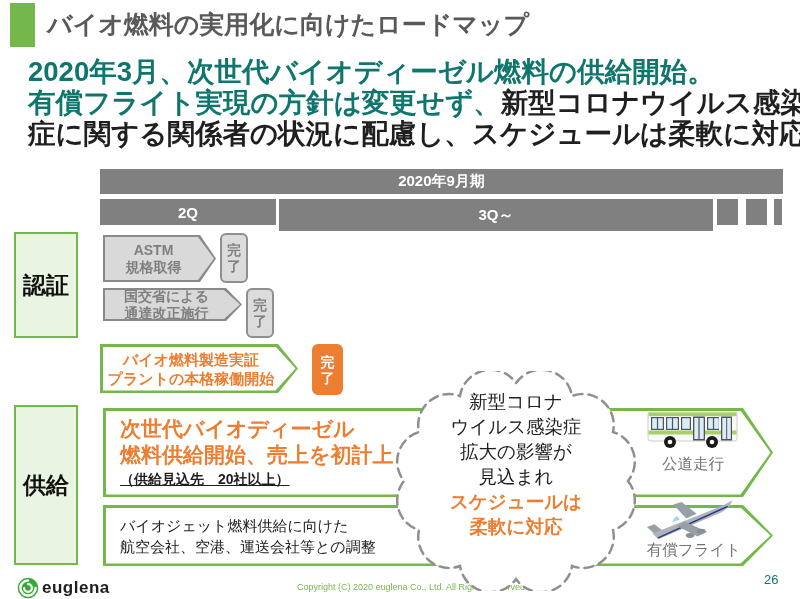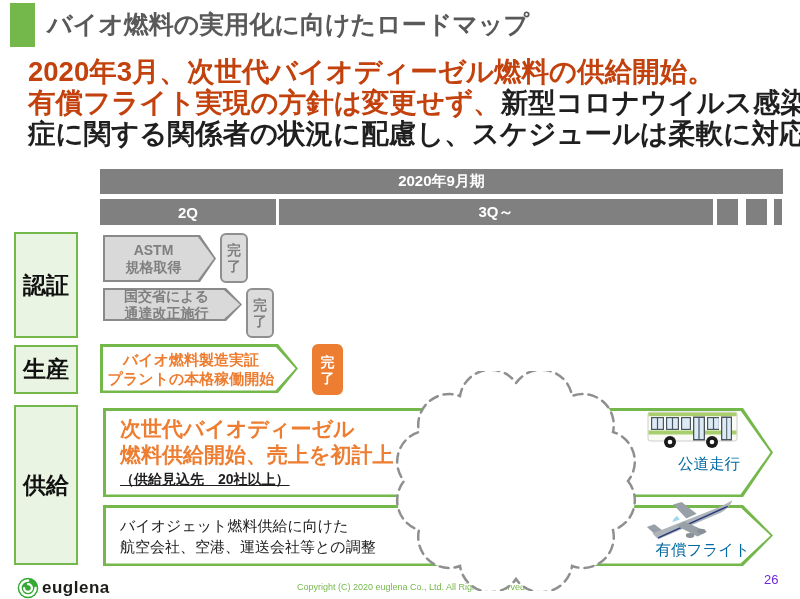--- a/index.html
+++ b/index.html
@@ -6,28 +6,28 @@
   html,body { background:#ffffff; }
   body { font-family:"Liberation Sans","DejaVu Sans",sans-serif; }
   .slide { position:relative; width:800px; height:599px; background:#fff; overflow:hidden; outline:1px solid #cfcfcf; }
 
   
   .title-accent { position:absolute; left:10px; top:3px; width:25px; height:44px; background:#74b74a; }
   .slide-title { position:absolute; left:47px; top:8px; font-size:25px; font-weight:bold; color:#595959; white-space:nowrap; }
 
   
   .headline { position:absolute; left:28px; top:56px; width:770px; font-size:27.5px; line-height:31px; font-weight:bold; white-space:nowrap; }
-  .hl-orange { color:#c2410c; }
+  .hl-orange { color:#0f766e; }
   .hl-black { color:#1f1f1f; font-weight:600; }
 
   
   .tl-bar { position:absolute; background:#808080; color:#ffffff; font-weight:bold; font-size:15px; display:flex; align-items:center; justify-content:center; }
   .tl-period { left:100px; top:169px; width:683px; height:25px; }
   .tl-2q { left:100px; top:199px; width:176px; height:26px; }
-  .tl-3q { left:279px; top:199px; width:434px; height:26px; }
+  .tl-3q { left:279px; top:199px; width:434px; height:32px; }
   .tl-sq1 { left:717px; top:199px; width:21px; height:26px; }
   .tl-sq2 { left:746px; top:199px; width:21px; height:26px; }
   .tl-sq3 { left:774px; top:199px; width:8px;  height:26px; }
 
   
   .row-label { position:absolute; left:14px; width:64px; background:#eaf4e2; border:2.5px solid #74b74a;
                display:flex; align-items:center; justify-content:center; font-size:23px; font-weight:bold; color:#111; z-index:2; }
   .lbl-cert { top:232px; height:106px; }
   .lbl-prod { top:345px; height:49px; }
   .lbl-supply { top:405px; height:160px; }
@@ -66,35 +66,35 @@
   .done-gray { background:#dcdcdc; border:2px solid #8f8f8f; color:#7f7f7f; }
   .done-orange { background:#ed7d31; border:2px solid #ed7d31; color:#fff; }
   .badge-astm { left:220px; top:233px; width:28px; height:50px; padding:0 5px; }
   .badge-mlit { left:246px; top:288px; width:28px; height:50px; padding:0 5px; }
   .badge-prod { left:312px; top:344px; width:31px; height:51px; padding:0 6px; }
 
   
   .goal-icon { position:absolute; z-index:3; }
   .bus-icon { left:646px; top:411px; width:94px; height:38px; }
   .plane-icon { left:642px; top:496px; width:100px; height:47px; }
-  .goal-label { position:absolute; z-index:3; font-size:15.5px; color:#0369a1; text-align:right; white-space:nowrap; }
+  .goal-label { position:absolute; z-index:3; font-size:15.5px; color:#737373; text-align:center; white-space:nowrap; }
   .lbl-road { left:646px; top:454px; width:94px; }
   .lbl-flight { left:638px; top:540px; width:112px; }
 
   
   .cloud-svg { position:absolute; left:390px; top:371px; z-index:4; }
   .cloud-text { position:absolute; left:390px; top:389px; width:252px; z-index:5; text-align:center;
     font-size:18.5px; line-height:25px; color:#1f1f1f; }
   .cloud-orange { color:#ed7d31; font-weight:bold; }
 
   
   .logo-svg { position:absolute; left:17px; top:577px; z-index:2; }
   .logo-text { position:absolute; left:42px; top:578px; font-size:17px; font-weight:bold; color:#1d1d1b; letter-spacing:0.5px; }
   .copyright { position:absolute; left:297px; top:582px; font-size:9px; color:#76b94e; }
-  .page-num { position:absolute; left:764px; top:572px; font-size:13px; color:#6d28d9; }
+  .page-num { position:absolute; left:764px; top:572px; font-size:13px; color:#0f766e; }
 </style>
 </head>
 <body>
 
 <div class="slide">
 
   <div class="title-accent"></div>
   <div class="slide-title">バイオ燃料の実用化に向けたロードマップ</div>
 
   <div class="headline">
@@ -104,21 +104,20 @@
   </div>
 
   <div class="tl-bar tl-period">2020年9月期</div>
   <div class="tl-bar tl-2q">2Q</div>
   <div class="tl-bar tl-3q">3Q～</div>
   <div class="tl-bar tl-sq1"></div>
   <div class="tl-bar tl-sq2"></div>
   <div class="tl-bar tl-sq3"></div>
 
   <div class="row-label lbl-cert">認証</div>
-  <div class="row-label lbl-prod">生産</div>
   <div class="row-label lbl-supply">供給</div>
 
   <div class="arrowbox arrow-gray arrow-astm">
     <div class="ab-outer"></div>
     <div class="ab-inner"></div>
     <div class="ab-text">
       <span>ASTM</span>
       <span>規格取得</span>
     </div>
   </div>
@@ -203,20 +202,28 @@
     <path d="M42 27 L66 38 L56 43 L34 32 Z" fill="#98a0a7"></path>
     <ellipse cx="60" cy="37.5" rx="4.5" ry="2.6" fill="#888f96"></ellipse>
     <ellipse cx="48" cy="42" rx="4.5" ry="2.6" fill="#888f96"></ellipse>
     <path d="M34 21 Q30 24 29 28 L37 25 Z" fill="#9fd8e8"></path>
   </svg>
   <div class="goal-label lbl-flight">有償フライト</div>
 
   <svg class="cloud-svg" width="252" height="220" viewBox="0 0 252 220">
     <path d="M238,110 A31,31 0 0 1 223,159 A31,31 0 0 1 182,195 A31,31 0 0 1 126,208 A31,31 0 0 1 70,195 A31,31 0 0 1 29,159 A31,31 0 0 1 14,110 A31,31 0 0 1 29,61 A31,31 0 0 1 70,25 A31,31 0 0 1 126,12 A31,31 0 0 1 182,25 A31,31 0 0 1 223,61 A31,31 0 0 1 238,110 Z" fill="#ffffff" stroke="#8f8f8f" stroke-width="2.5" stroke-dasharray="9 6" stroke-linecap="round"></path>
   </svg>
+  <div class="cloud-text">
+    <div>新型コロナ</div>
+    <div>ウイルス感染症</div>
+    <div>拡大の影響が</div>
+    <div>見込まれ</div>
+    <div class="cloud-orange">スケジュールは</div>
+    <div class="cloud-orange">柔軟に対応</div>
+  </div>
 
   <svg class="logo-svg" width="22" height="22" viewBox="0 0 22 22">
     <circle cx="11" cy="11" r="10.3" fill="#36a935"></circle>
     <path d="M11 3.4 a7.6 7.6 0 1 0 7.6 7.6" stroke="#ffffff" stroke-width="2.5" fill="none" stroke-linecap="round"></path>
     <path d="M11 7.1 a3.9 3.9 0 1 1 -3.9 3.9" stroke="#ffffff" stroke-width="2.2" fill="none" stroke-linecap="round"></path>
   </svg>
   <div class="logo-text">euglena</div>
   <div class="copyright">Copyright (C) 2020 euglena Co., Ltd. All Rights Reserved.</div>
   <div class="page-num">26</div>
 

